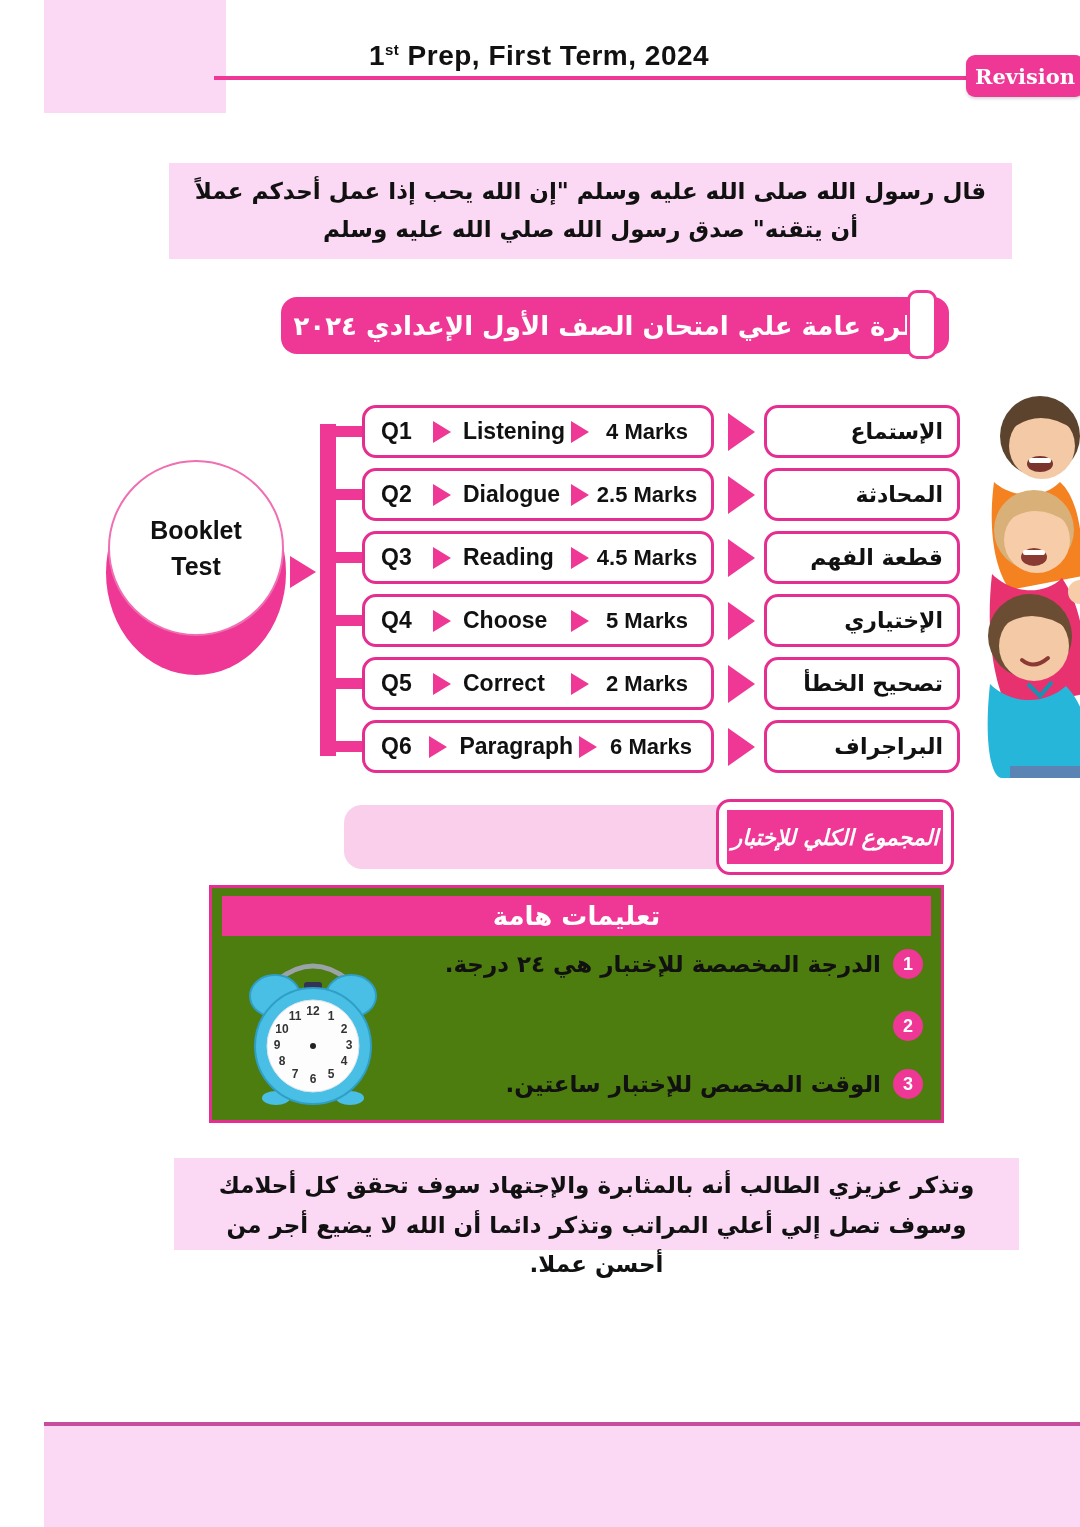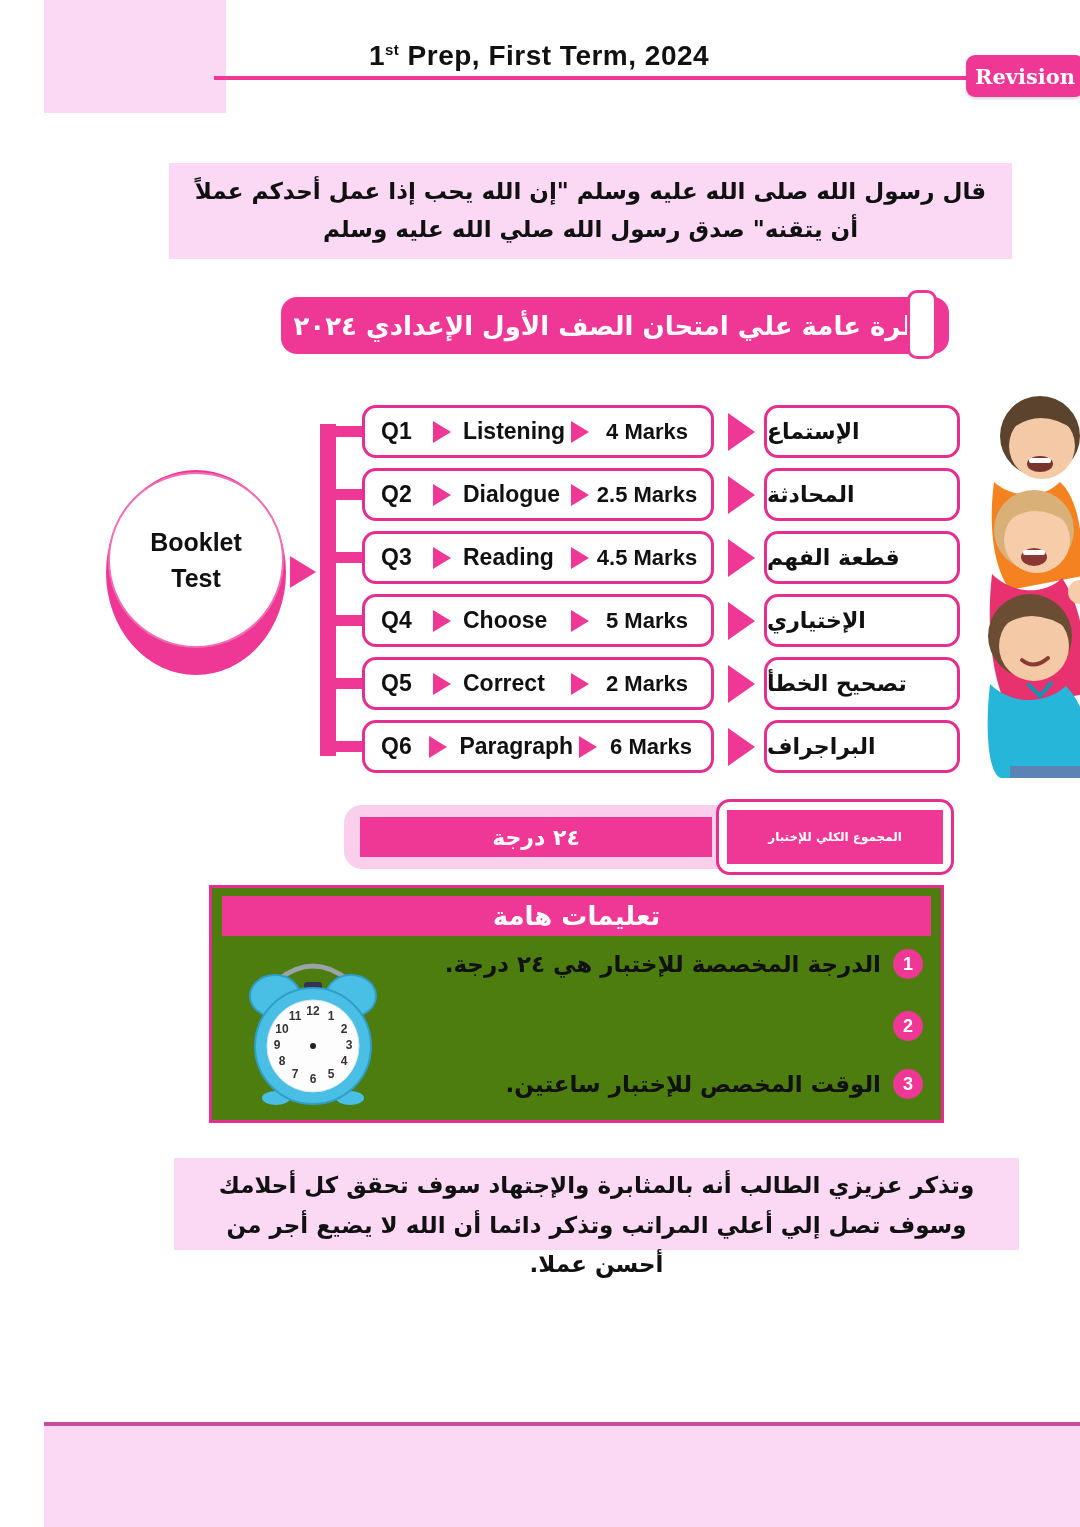--- a/index.html
+++ b/index.html
@@ -35,21 +35,21 @@
   
   .banner{position:absolute;left:237px;top:297px;width:668px;height:57px;background:var(--pink);
           border-radius:16px;color:#fff;font-weight:700;font-size:26px;
           display:flex;align-items:center;justify-content:center;}
   .banner-tab{position:absolute;left:863px;top:290px;width:30px;height:69px;background:#fff;
               border:3px solid var(--pink);border-radius:10px;box-sizing:border-box;}
 
   
   .circle-back{position:absolute;left:62px;top:470px;width:180px;height:205px;border-radius:50%;
                background:var(--pink);}
-  .circle-front{position:absolute;left:64px;top:472px;width:176px;height:176px;border-radius:50%;
+  .circle-front{position:absolute;left:64px;top:460px;width:176px;height:176px;border-radius:50%;
                 background:#fff;border:2px solid #ef6fb2;box-sizing:border-box;
                 display:flex;flex-direction:column;align-items:center;justify-content:center;
                 font-family:"Liberation Sans",sans-serif;font-weight:bold;font-size:25px;line-height:1.45;}
   .circle-arrow{position:absolute;left:246px;top:556px;width:0;height:0;
                 border-top:16px solid transparent;border-bottom:16px solid transparent;
                 border-left:26px solid var(--pink);}
 
   
   .trunk{position:absolute;left:276px;top:424px;width:16px;height:332px;background:var(--pink);}
   .branch{position:absolute;left:292px;width:28px;height:11px;background:var(--pink);}
@@ -62,35 +62,35 @@
   .qlbl{width:46px;}
   .tri{width:0;height:0;border-top:11px solid transparent;border-bottom:11px solid transparent;
        border-left:18px solid var(--pink);}
   .tri.sm{margin:0 6px;}
   .skill{flex:1;text-align:left;padding-left:6px;}
   .marks{width:104px;text-align:center;font-size:22px;}
   .tri.lg{border-top:19px solid transparent;border-bottom:19px solid transparent;
           border-left:27px solid var(--pink);margin-left:14px;margin-right:9px;}
   .abox{width:196px;height:53px;background:#fff;border:3px solid var(--pink-border);border-radius:14px;
         box-sizing:border-box;font-weight:700;font-size:22px;line-height:47px;
-        text-align:left;padding-right:14px;}
+        text-align:right;padding-right:14px;}
 
   
   .photo{position:absolute;left:938px;top:378px;width:142px;height:400px;background:#fff;}
 
   
   .total-outer{position:absolute;left:300px;top:805px;width:506px;height:64px;background:var(--softpink);
                border-radius:18px;}
   .total-bar{position:absolute;left:316px;top:817px;width:352px;height:40px;background:var(--pink);
              color:#fff;font-weight:700;font-size:22px;display:flex;align-items:center;justify-content:center;}
   .total-labelbox{position:absolute;left:672px;top:799px;width:238px;height:76px;background:#fff;
                   border:3px solid var(--pink-border);border-radius:14px;box-sizing:border-box;
                   padding:8px;display:flex;}
-  .total-labelbox .inner{flex:1;background:var(--pink);color:#fff;font-weight:700;font-size:12px;
-                  display:flex;align-items:center;justify-content:center;}
+  .total-labelbox .inner{flex:1;background:var(--pink);color:#fff;font-weight:700;font-size:22px;
+                  display:flex;align-items:center;justify-content:center;font-style:italic;}
 
   
   .instr{position:absolute;left:165px;top:885px;width:735px;height:238px;background:#4d7c0f;
          border:3px solid var(--pink-border);box-sizing:border-box;}
   .instr-head{position:absolute;left:10px;right:10px;top:8px;height:40px;background:var(--pink);
               color:#fff;font-weight:700;font-size:26px;display:flex;align-items:center;justify-content:center;}
   .instr-item{position:absolute;right:18px;height:36px;display:flex;flex-direction:row-reverse;
               align-items:center;gap:12px;font-weight:700;font-size:23px;}
   .num-circle{width:30px;height:30px;border-radius:50%;background:var(--pink);color:#fff;
               font-family:"Liberation Sans",sans-serif;font-weight:bold;font-size:18px;
@@ -229,21 +229,20 @@
       <circle cx="52" cy="268" r="35" fill="#f4c9a5"></circle>
       <path d="M16,252 Q48,224 88,252 Q74,230 48,228 Q30,230 16,252 Z" fill="#6b4d33"></path>
       <path d="M40,282 Q52,292 66,280" stroke="#8a3a33" stroke-width="4" fill="none" stroke-linecap="round"></path>
       <path d="M8,306 C2,360 8,400 20,400 L106,400 C112,360 102,326 84,308 C62,328 28,326 8,306 Z" fill="#25b6d9"></path>
       <path d="M46,306 L58,318 L70,304" stroke="#1593b3" stroke-width="4" fill="none"></path>
       <rect x="28" y="388" width="78" height="12" fill="#5b84b5"></rect>
     </svg>
   </div>
 
   <div class="total-outer"></div>
-  <div class="total-bar" dir="rtl">٢٤ درجة</div>
   <div class="total-labelbox">
     <div class="inner" dir="rtl">المجموع الكلي للإختبار</div>
   </div>
 
   <div class="instr">
     <div class="instr-head" dir="rtl">تعليمات هامة</div>
 
     <div class="instr-item" style="top:58px">
       <span class="num-circle">1</span>
       <span dir="rtl">الدرجة المخصصة للإختبار هي ٢٤ درجة.</span>

